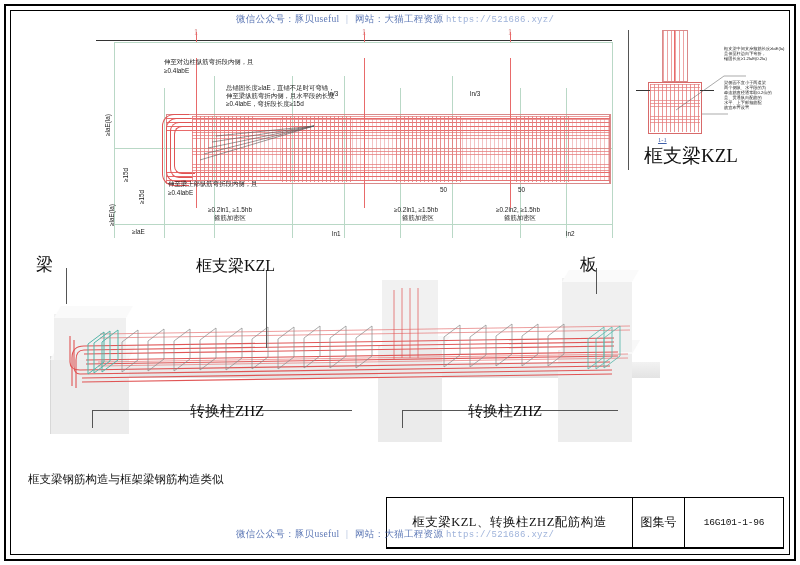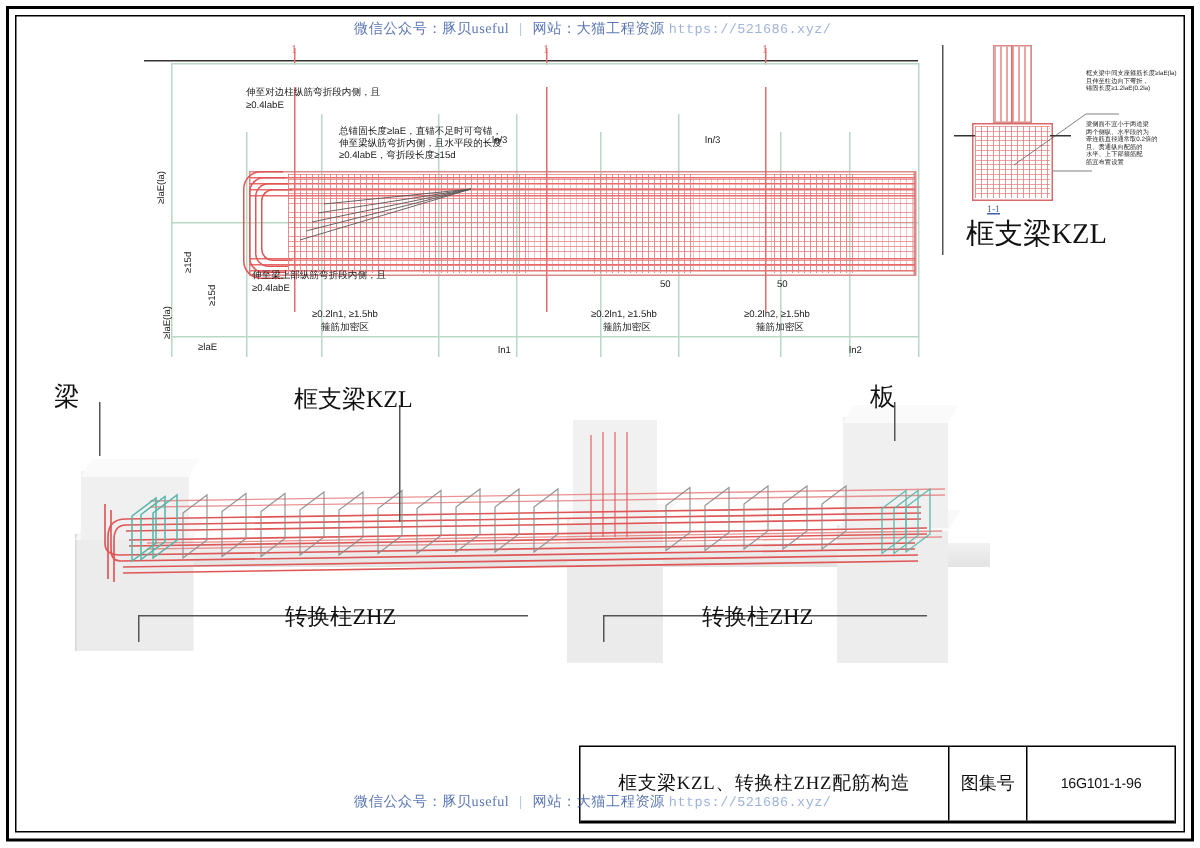--- a/index.html
+++ b/index.html
@@ -68,21 +68,21 @@
   
   .tb{position:absolute;left:386px;top:497px;width:398px;height:52px;
       border:1px solid #000;box-sizing:border-box;display:flex;flex-direction:column;}
   .tb-row{display:flex;flex:1;}
   .tb-cell{border-right:1px solid #000;display:flex;align-items:center;
       justify-content:center;font-size:11px;box-sizing:border-box;white-space:nowrap;text-align:center;}
   .tb-row:first-child{border-bottom:1px solid #000;}
   .tb-cell:last-child{border-right:none;}
   .tb-title{flex:1 1 auto;font-size:12.5px;letter-spacing:.5px;}
   .tb-key{width:52px;font-size:12px;}
-  .tb-val{width:98px;font-family:Liberation Sans, sans-serif;font-size:9.5px;letter-spacing:-.2px;}
+  .tb-val{width:98px;font-family:Liberation Mono, monospace;font-size:9.5px;letter-spacing:-.2px;}
   .tb-s{width:42px;font-size:11px;}
   .tb-blank{width:62px;}
 </style>
 </head>
 <body>
 
 <div id="sheet">
 
   <div class="border-outer"></div>
   <div class="border-inner"></div>
@@ -345,20 +345,21 @@
     <div class="leader" style="left:388px;top:160px;width:216px;height:1px;"></div>
   </div>
 
   <div class="lbl3d" style="left:36px;top:253px;font-size:17px;">梁</div>
   <div class="lbl3d" style="left:196px;top:256px;font-size:16px;">框支梁KZL</div>
   <div class="lbl3d" style="left:580px;top:253px;font-size:17px;">板</div>
   <div class="lbl3d" style="left:190px;top:402px;font-size:15px;">转换柱ZHZ</div>
   <div class="lbl3d" style="left:468px;top:402px;font-size:15px;">转换柱ZHZ</div>
 
   <div class="notes">
+    <div>框支梁钢筋构造与框架梁钢筋构造类似</div>
   </div>
 
   <div class="tb">
     <div class="tb-row">
       <div class="tb-cell tb-title">框支梁KZL、转换柱ZHZ配筋构造</div>
       <div class="tb-cell tb-key">图集号</div>
       <div class="tb-cell tb-val">16G101-1-96</div>
     </div>
   </div>
 

